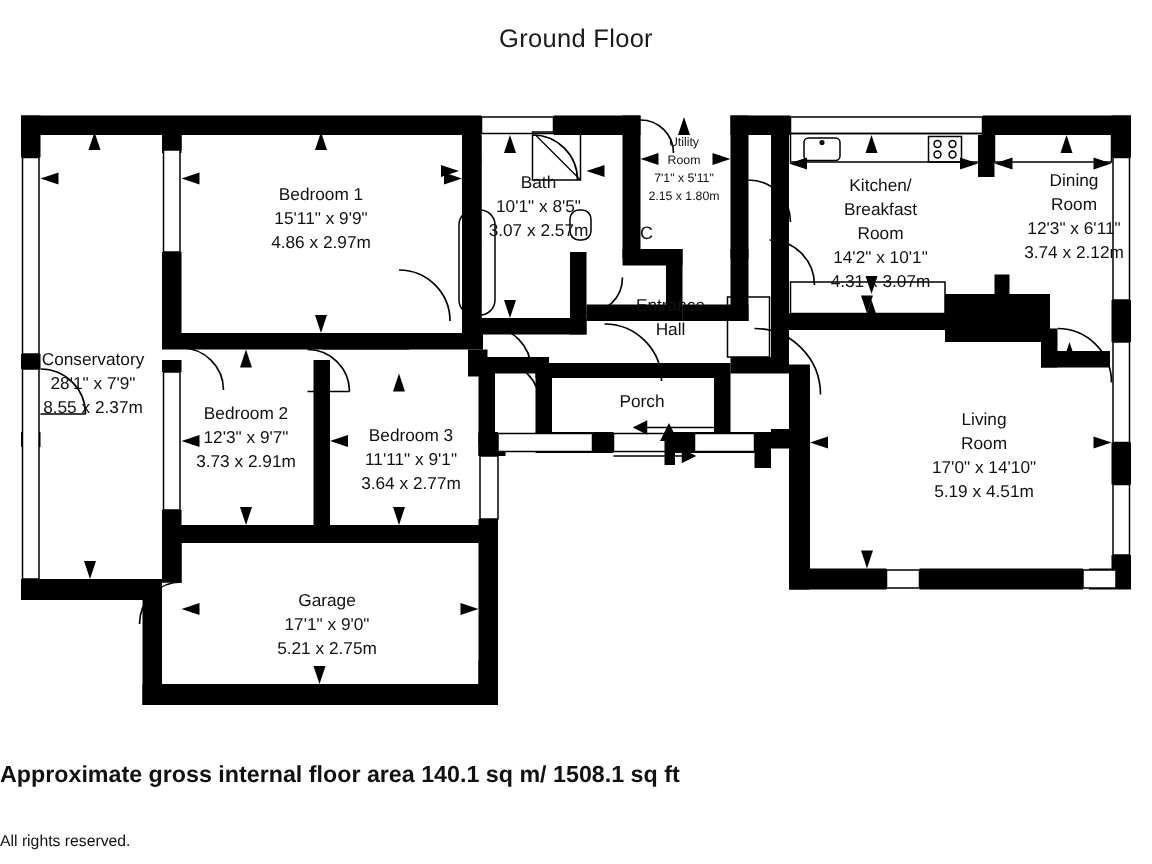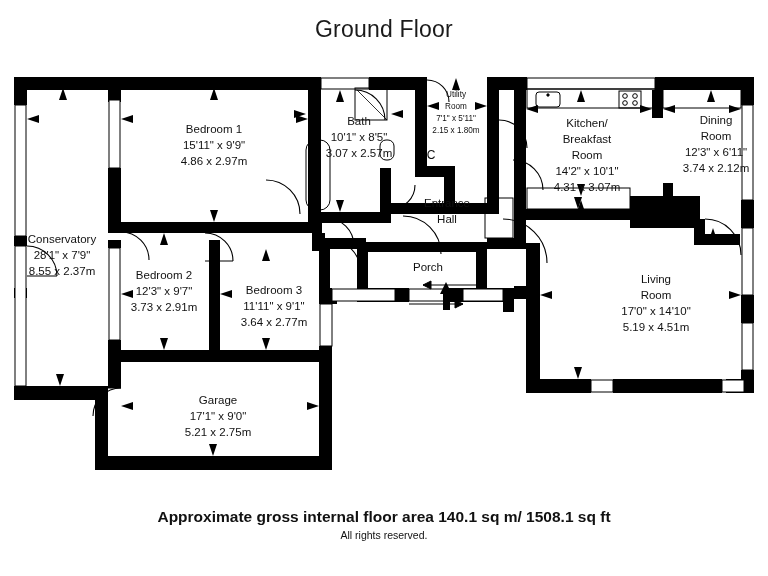--- a/index.html
+++ b/index.html
@@ -6,29 +6,29 @@
   body{
     width:768px;height:576px;
     font-family:"Liberation Sans","DejaVu Sans",sans-serif;
     color:#111111;
     position:relative;
     overflow:hidden;
   }
   #plan-root{position:absolute;left:0;top:0;width:768px;height:576px;}
   .title{
     position:absolute;left:0;top:16px;width:768px;
-    text-align:center;font-size:23px;color:#1a1a1a;
+    text-align:center;font-size:17px;color:#1a1a1a;
     letter-spacing:.2px;
   }
   .footer{
-    position:absolute;left:0;width:768px;text-align:center;color:#111;
+    position:absolute;left:0;width:768px;color:#111;
   }
   .footer-area{top:508px;font-size:15.5px;font-weight:bold;}
   .footer-note1{top:529px;font-size:10.5px;}
-  .footer-note2{top:529px;font-size:10.5px;}
+  .footer-note2{top:555px;font-size:10.5px;}
 
   svg#floorplan{position:absolute;left:0;top:0;}
   .lbl{
     font-family:"Liberation Sans","DejaVu Sans",sans-serif;
     font-size:11.5px;fill:#111111;text-anchor:middle;
   }
   .lbl.small{font-size:8.2px;}
   .lbl.c{font-size:12px;}
 </style>
 </head>

